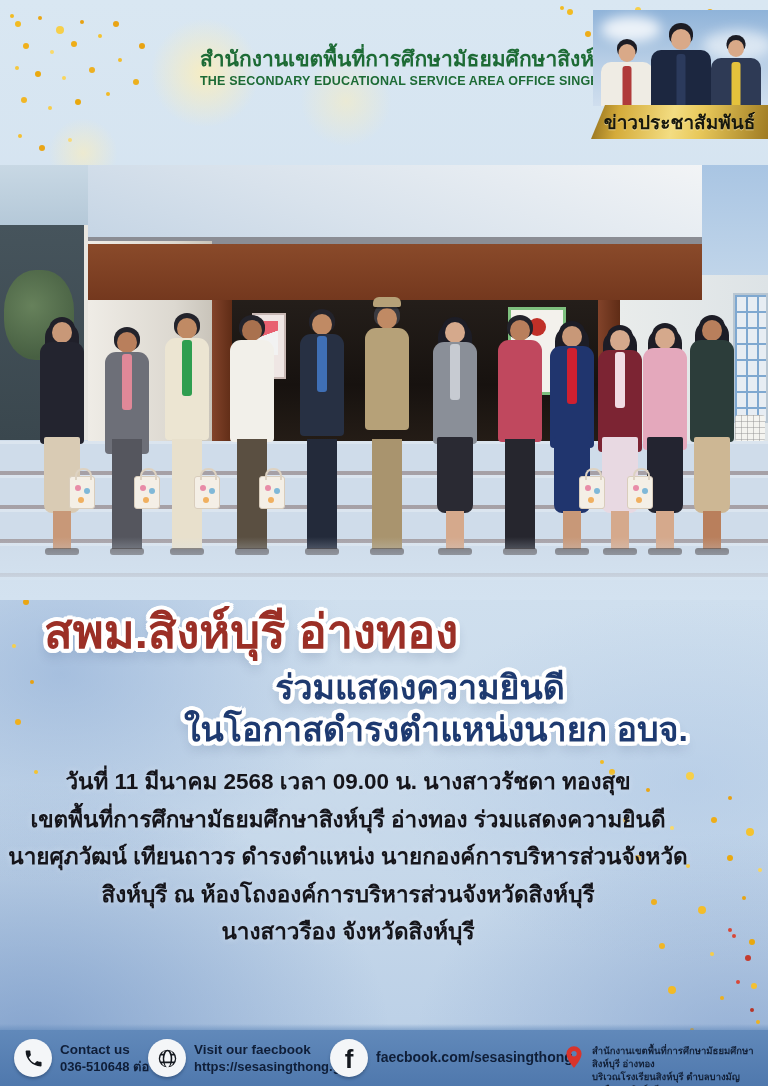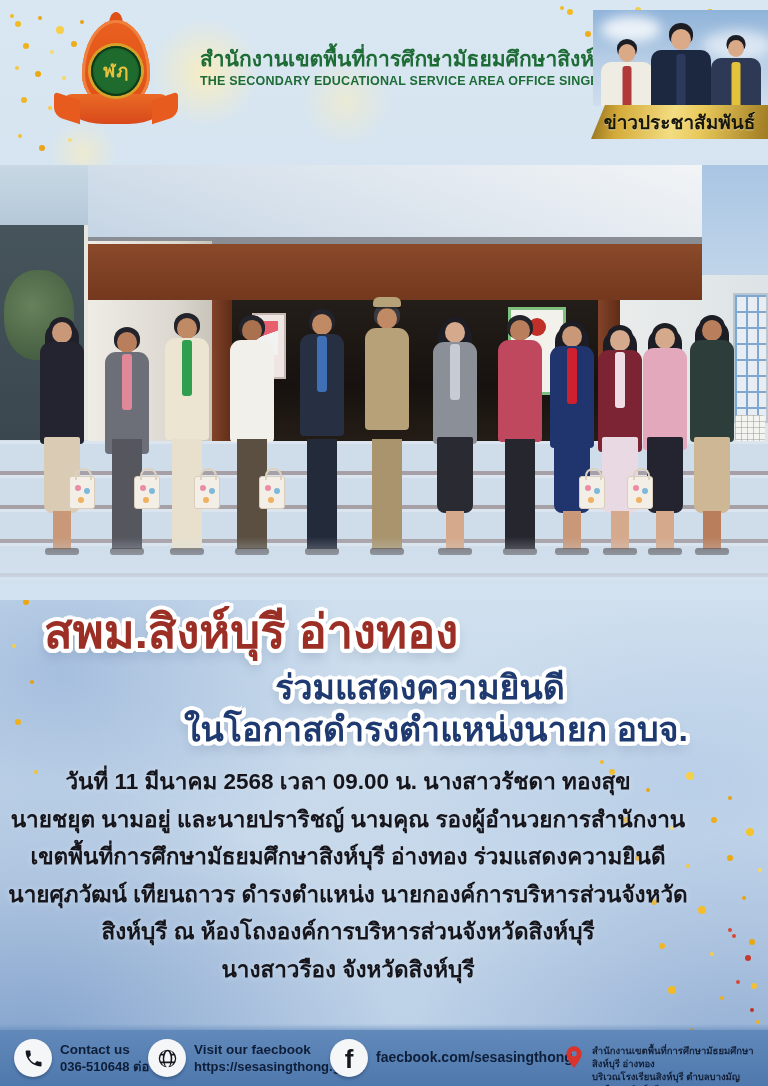--- a/index.html
+++ b/index.html
@@ -123,27 +123,20 @@
   <span class="dot glit-tl"></span>
   <span class="dot glit-tr"></span>
   <span class="dot glit-br"></span>
   <span class="dot glit-l"></span>
   <span class="dot glit-red"></span>
   <span class="bokeh" style="left:150px;top:18px;width:110px;height:110px;"></span>
   <span class="bokeh" style="left:300px;top:55px;width:92px;height:92px;opacity:.6;"></span>
   <span class="bokeh" style="left:48px;top:118px;width:70px;height:70px;opacity:.7;"></span>
 
   <div class="abs" style="left:0;top:0;width:768px;height:165px;">
-    <div class="abs logo">
-      <span class="logo-tip"></span>
-      <span class="logo-flame"></span>
-      <span class="logo-ribbon"></span>
-      <span class="logo-circle"></span>
-      <span class="logo-glyph">ฬฦ</span>
-    </div>
     <div class="abs org-th">สำนักงานเขตพื้นที่การศึกษามัธยมศึกษาสิงห์บุรี อ่างทอง</div>
     <div class="abs org-en">THE SECONDARY EDUCATIONAL SERVICE AREA OFFICE SINGBURI ANGTHONG</div>
 
     <div class="abs exec-photo">
       <span class="cloud" style="left:8px;top:6px;width:60px;height:26px;"></span>
       <span class="cloud" style="left:110px;top:20px;width:70px;height:30px;opacity:.7;"></span>
       <div class="exec" style="left:8px;width:52px;height:64px;">
         <span class="ex-hair" style="width:20px;height:18px;"></span>
         <span class="ex-head" style="width:17px;height:18px;top:2px;"></span>
         <span class="ex-body" style="height:44px;background:#efece4;"></span>
@@ -302,21 +295,20 @@
       </div>
     <div class="photo-fade"></div>
   </div>
 
   <div class="abs hl1 outline-w">สพม.สิงห์บุรี อ่างทอง</div>
   <div class="abs hl2 outline-w">ร่วมแสดงความยินดี</div>
   <div class="abs hl3 outline-w">ในโอกาสดำรงตำแหน่งนายก อบจ.</div>
 
   <div class="abs article">
     <div class="line">วันที่ 11 มีนาคม 2568 เวลา 09.00 น. นางสาวรัชดา ทองสุข</div>
-    <div class="line">นายชยุต นามอยู่ และนายปราริชญ์ นามคุณ รองผู้อำนวยการสำนักงาน</div>
     <div class="line">เขตพื้นที่การศึกษามัธยมศึกษาสิงห์บุรี อ่างทอง ร่วมแสดงความยินดี</div>
     <div class="line">นายศุภวัฒน์ เทียนถาวร ดำรงตำแหน่ง นายกองค์การบริหารส่วนจังหวัด</div>
     <div class="line">สิงห์บุรี ณ ห้องโถงองค์การบริหารส่วนจังหวัดสิงห์บุรี</div>
     <div class="line">นางสาวรือง จังหวัดสิงห์บุรี</div>
   </div>
 
   <div class="abs footer">
     <div class="f-ic" style="left:14px;">
       <svg viewBox="0 0 24 24">
           <path d="M6.6 10.8c1.5 2.9 3.8 5.2 6.7 6.7l2.2-2.2c.3-.3.7-.4 1.1-.3 1.1.4 2.4.6 3.6.6.6 0 1 .4 1 1V20c0 .6-.4 1-1 1C10.9 21 3 13.1 3 3.8c0-.6.4-1 1-1h3.4c.6 0 1 .4 1 1 0 1.3.2 2.5.6 3.6.1.4 0 .8-.3 1.1l-2.1 2.3z"></path>

